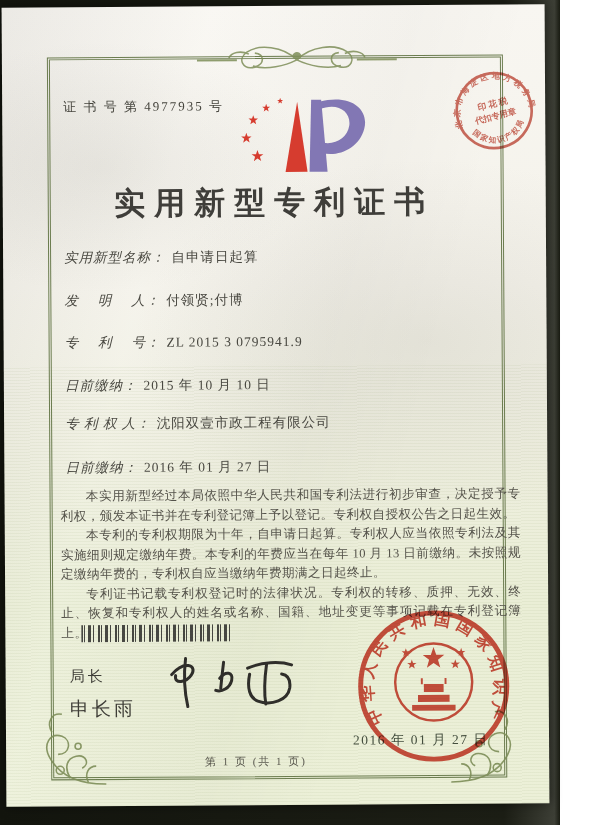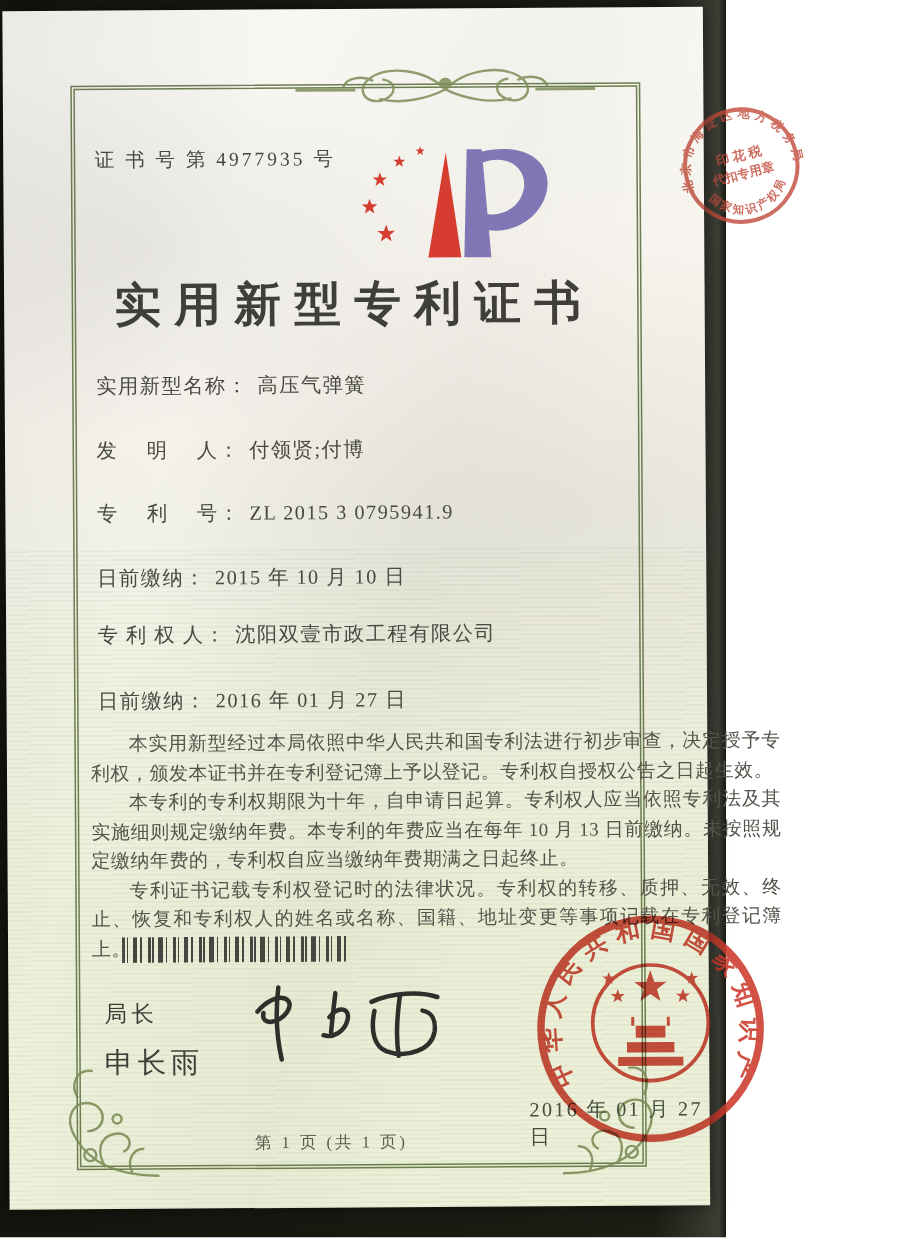--- a/index.html
+++ b/index.html
@@ -2,42 +2,42 @@
 <html style="--border_green: #6b7c4f; --flourish_green: #7d8d58; --seal_red: #cc3a2b; --seal_red_light: #c24a3a; --logo_red: #d63c2f; --logo_purple: #8277b4; --ink: #3c3c38; --text_gray: #4c4a44;"><head>
 <meta charset="utf-8">
 <style>
   :root{
     --border_green:#6b7c4f; --flourish_green:#7d8d58; --seal_red:#cc3a2b;
     --seal_red_light:#c24a3a; --logo_red:#d63c2f; --logo_purple:#8277b4;
     --ink:#3c3c38; --text_gray:#4c4a44;
   }
   *{margin:0;padding:0;box-sizing:border-box;}
   body{width:600px;height:825px;overflow:hidden;font-family:"Liberation Serif","DejaVu Serif",serif;}
-  .photo{position:relative;width:484px;height:825px;
+  .photo{position:relative;width:560px;height:825px;
     background:linear-gradient(90deg,#13150e 0%,#1c1e15 90%,#3d3f36 99%,#191b12 100%);}
   .paper{position:absolute;left:4px;top:6px;right:13px;bottom:20px;
     transform:rotate(-0.35deg);
     background:
       radial-gradient(ellipse 420px 260px at 78% 42%, rgba(150,148,138,.16), transparent 70%),
       radial-gradient(ellipse 300px 180px at 18% 20%, rgba(140,138,130,.13), transparent 70%),
       linear-gradient(105deg, rgba(0,0,0,.05) 0%, rgba(255,255,255,.12) 28%, rgba(0,0,0,.02) 55%, transparent 70%),
       linear-gradient(180deg,#f8f6f1 0%,#f4f2ea 35%,#efefe0 55%,#eaeed6 75%,#ecf0d8 100%);
     box-shadow:0 0 12px rgba(0,0,0,.5);}
   .guilloche{position:absolute;left:0;right:0;top:45%;bottom:0;
     background:repeating-linear-gradient(0deg, rgba(120,140,80,.07) 0 1px, transparent 1px 3px);
     pointer-events:none;}
   .frame{position:absolute;left:45px;top:50px;right:42px;bottom:26px;
     border:3px double var(--border_green);}
   .ornament{position:absolute;z-index:2;}
   .cert-no{position:absolute;left:61px;top:91px;font-size:13px;letter-spacing:2px;color:#47463f;z-index:3;}
   .logo{position:absolute;left:233px;top:90px;z-index:3;}
   .title{position:absolute;left:0;width:100%;top:176px;text-align:center;font-size:31px;
     font-weight:600;letter-spacing:9px;color:#3f3e3a;z-index:3;}
   .field{position:absolute;left:61px;font-size:13.5px;color:#494841;letter-spacing:1px;z-index:3;}
-  .field .flabel{margin-right:6px;}
+  .field .flabel{margin-right:6px;font-style:italic;}
   .paras{position:absolute;left:56px;top:480px;width:460px;z-index:3;}
   .paras p{font-size:12.6px;line-height:19.5px;color:#54524a;text-align:justify;text-indent:2em;letter-spacing:.4px;}
   .barcode{position:absolute;left:76px;top:618px;width:152px;height:17px;z-index:3;opacity:.85;
     background:repeating-linear-gradient(90deg,#2a2a28 0 2px,transparent 2px 3px,#2a2a28 3px 4px,transparent 4px 7px,#2a2a28 7px 10px,transparent 10px 12px,#2a2a28 12px 13px,transparent 13px 17px);}
   .sig-title{position:absolute;left:64px;top:660px;font-size:15px;color:#3e3d37;letter-spacing:3px;z-index:3;
     font-family:Liberation Mono, monospace;}
   .sig-name{position:absolute;left:64px;top:689px;font-size:19px;color:#3e3d37;letter-spacing:3px;z-index:3;
     font-family:"Liberation Sans","DejaVu Sans",sans-serif;}
   .signature{position:absolute;left:158px;top:642px;z-index:4;}
   .seal-bottom{position:absolute;left:349px;top:602px;z-index:5;opacity:.88;mix-blend-mode:multiply;}
@@ -101,21 +101,21 @@
       <use href="#star5" transform="translate(22,60) scale(0.62)" fill="var(--logo_red)"></use>
       <use href="#star5" transform="translate(11,42) scale(0.55)" fill="var(--logo_red)"></use>
       <use href="#star5" transform="translate(18,24) scale(0.5)" fill="var(--logo_red)"></use>
       <use href="#star5" transform="translate(31,12) scale(0.42)" fill="var(--logo_red)"></use>
       <use href="#star5" transform="translate(45,5) scale(0.32)" fill="var(--logo_red)"></use>
     </svg>
 
     <div class="title">实用新型专利证书</div>
 
     <div class="field" style="top:242px">
-      <span class="flabel">实用新型名称：</span><span class="fvalue">高压气弹簧</span>
+      <span class="flabel">实用新型名称：</span><span class="fvalue">自申请日起算</span>
     </div>
     <div class="field" style="top:285px">
       <span class="flabel">发　 明 　人：</span><span class="fvalue">付领贤;付博</span>
     </div>
     <div class="field" style="top:327px">
       <span class="flabel">专　 利 　号：</span><span class="fvalue">ZL 2015 3 0795941.9</span>
     </div>
     <div class="field" style="top:370px">
       <span class="flabel">日前缴纳：</span><span class="fvalue">2015 年 10 月 10 日</span>
     </div>

